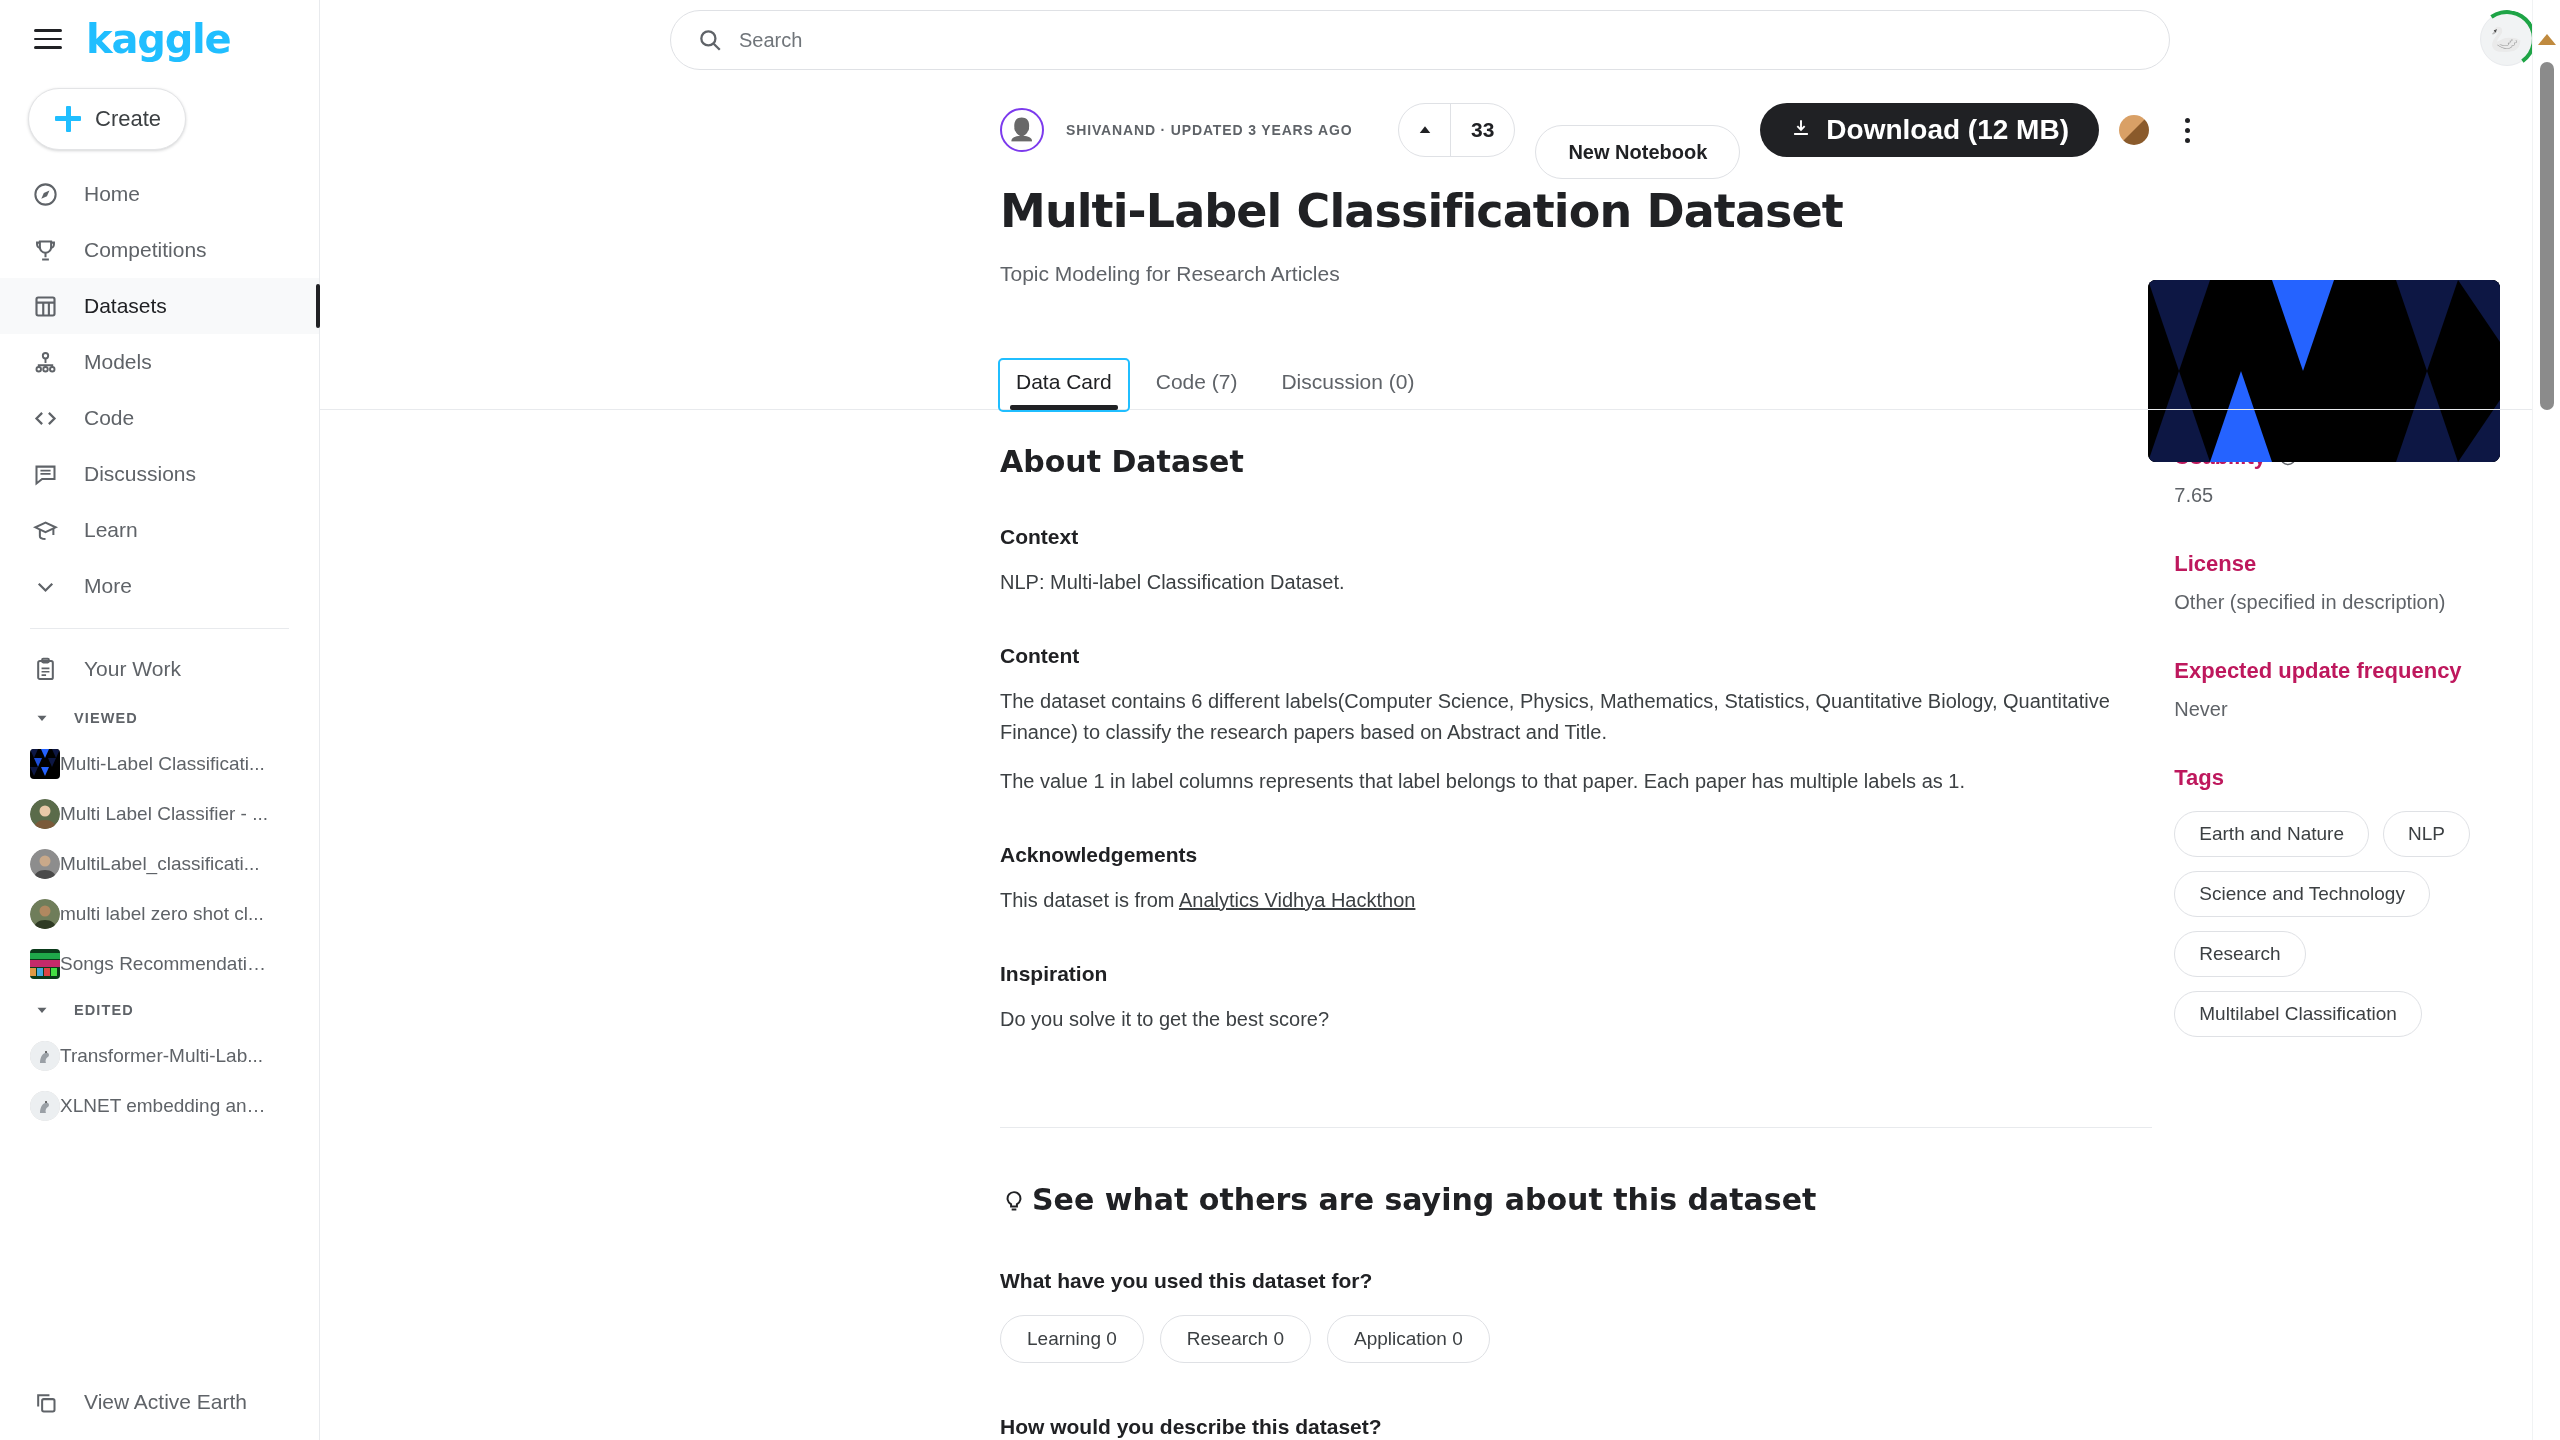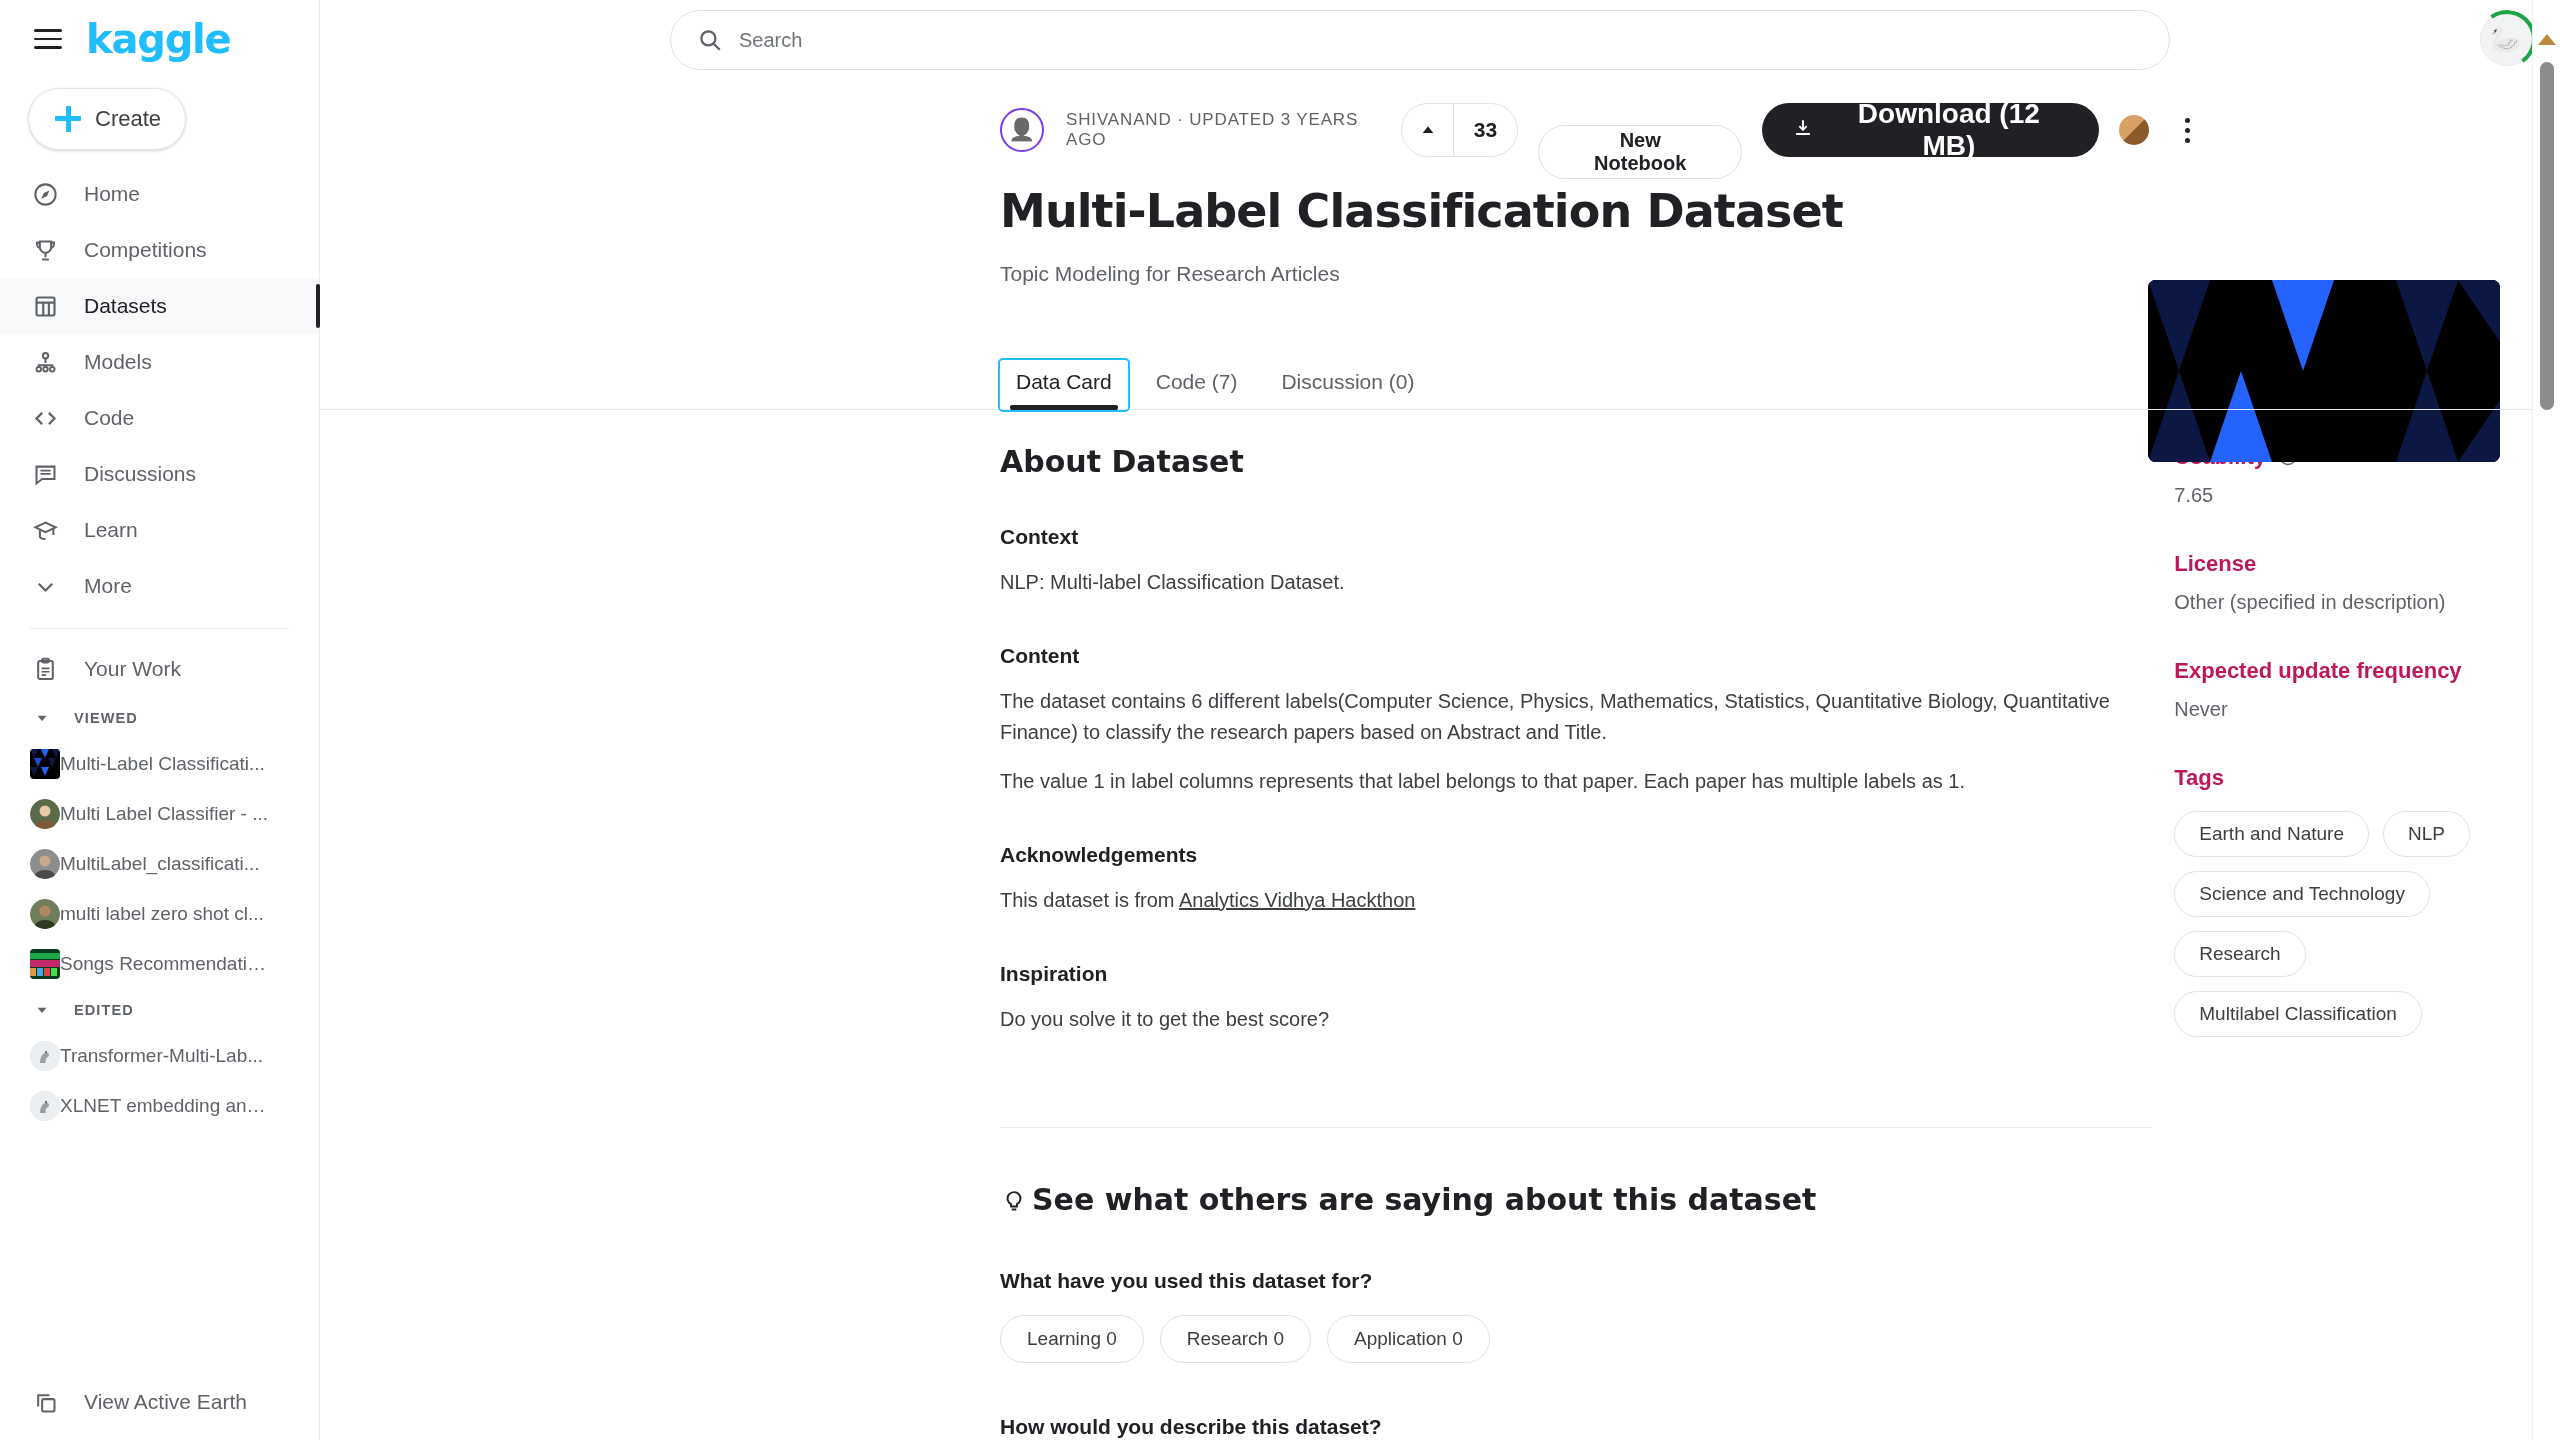--- a/index.html
+++ b/index.html
@@ -126,21 +126,21 @@
     height: 56px;
   }
   .author { display: flex; align-items: center; gap: 22px; }
   .author-av {
     width: 44px; height: 44px; border-radius: 50%;
     border: 2.5px solid #7c3aed;
     display:flex; align-items:center; justify-content:center;
     background: #fff; overflow: hidden; flex: 0 0 44px;
   }
   .author-av span { font-size: 22px; filter: grayscale(1); }
-  .author-text { font-size: 17px; letter-spacing: .85px; font-weight: 400; color: #5f6368; }
+  .author-text { font-size: 14px; letter-spacing: .85px; font-weight: 700; color: #5f6368; }
 
   .head-actions { margin-left: auto; display: flex; align-items: center; gap: 20px; }
   .vote {
     display: flex; align-items: center; height: 54px;
     border: 1px solid #dfe1e5; border-radius: 28px; overflow: hidden; background: #fff;
   }
   .vote-up { width: 52px; height: 100%; display:flex; align-items:center; justify-content:center; cursor:pointer; border-right: 1px solid #dfe1e5; }
   .vote-up svg { width: 18px; height: 18px; }
   .vote-count { padding: 0 20px; font-size: 21px; font-weight: 700; color: #202124; }
   .btn-outline {

